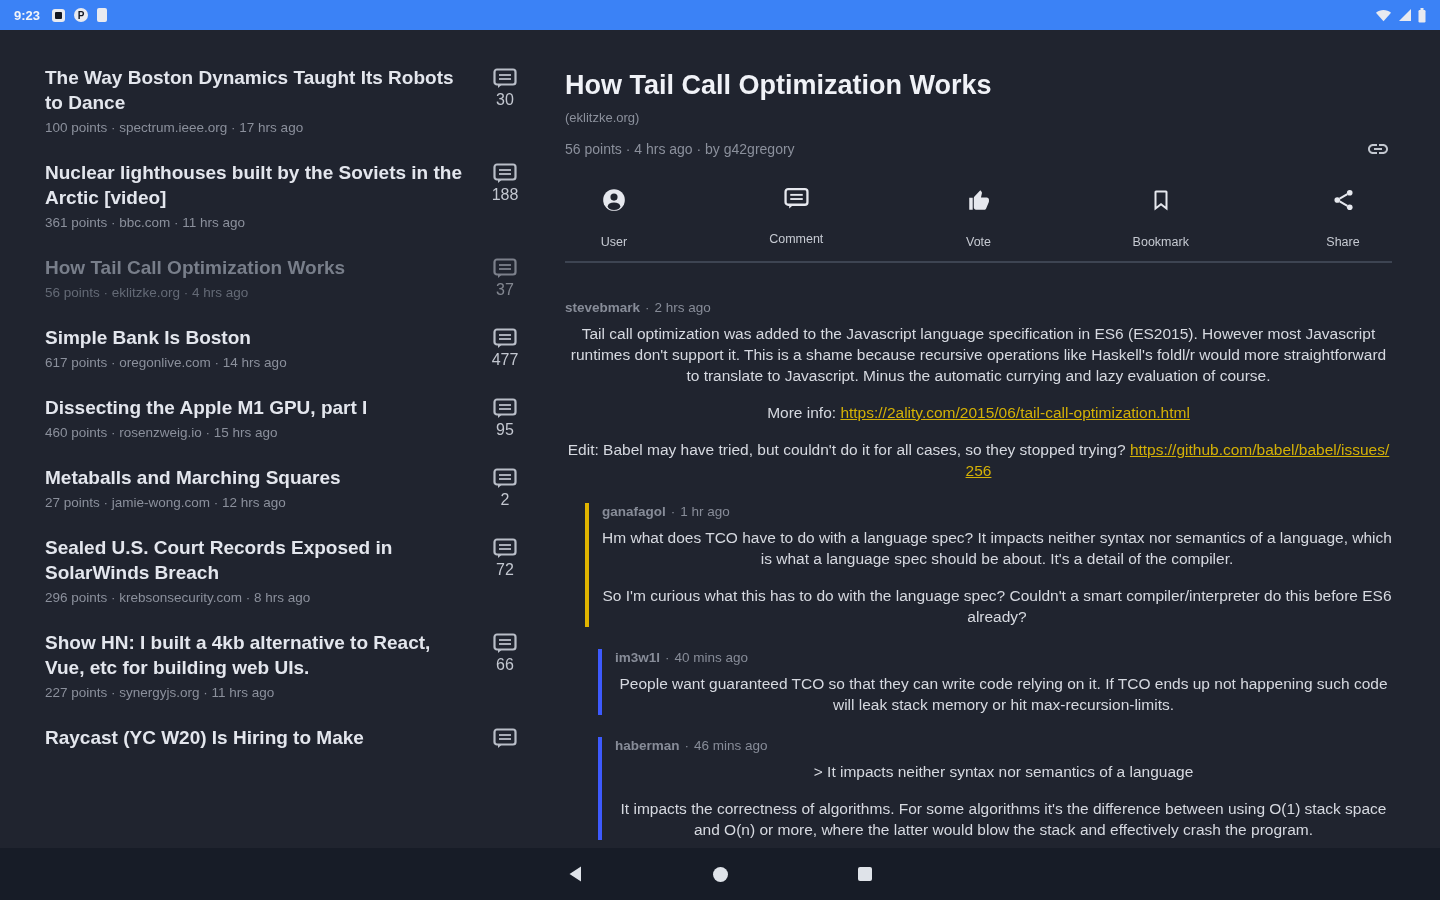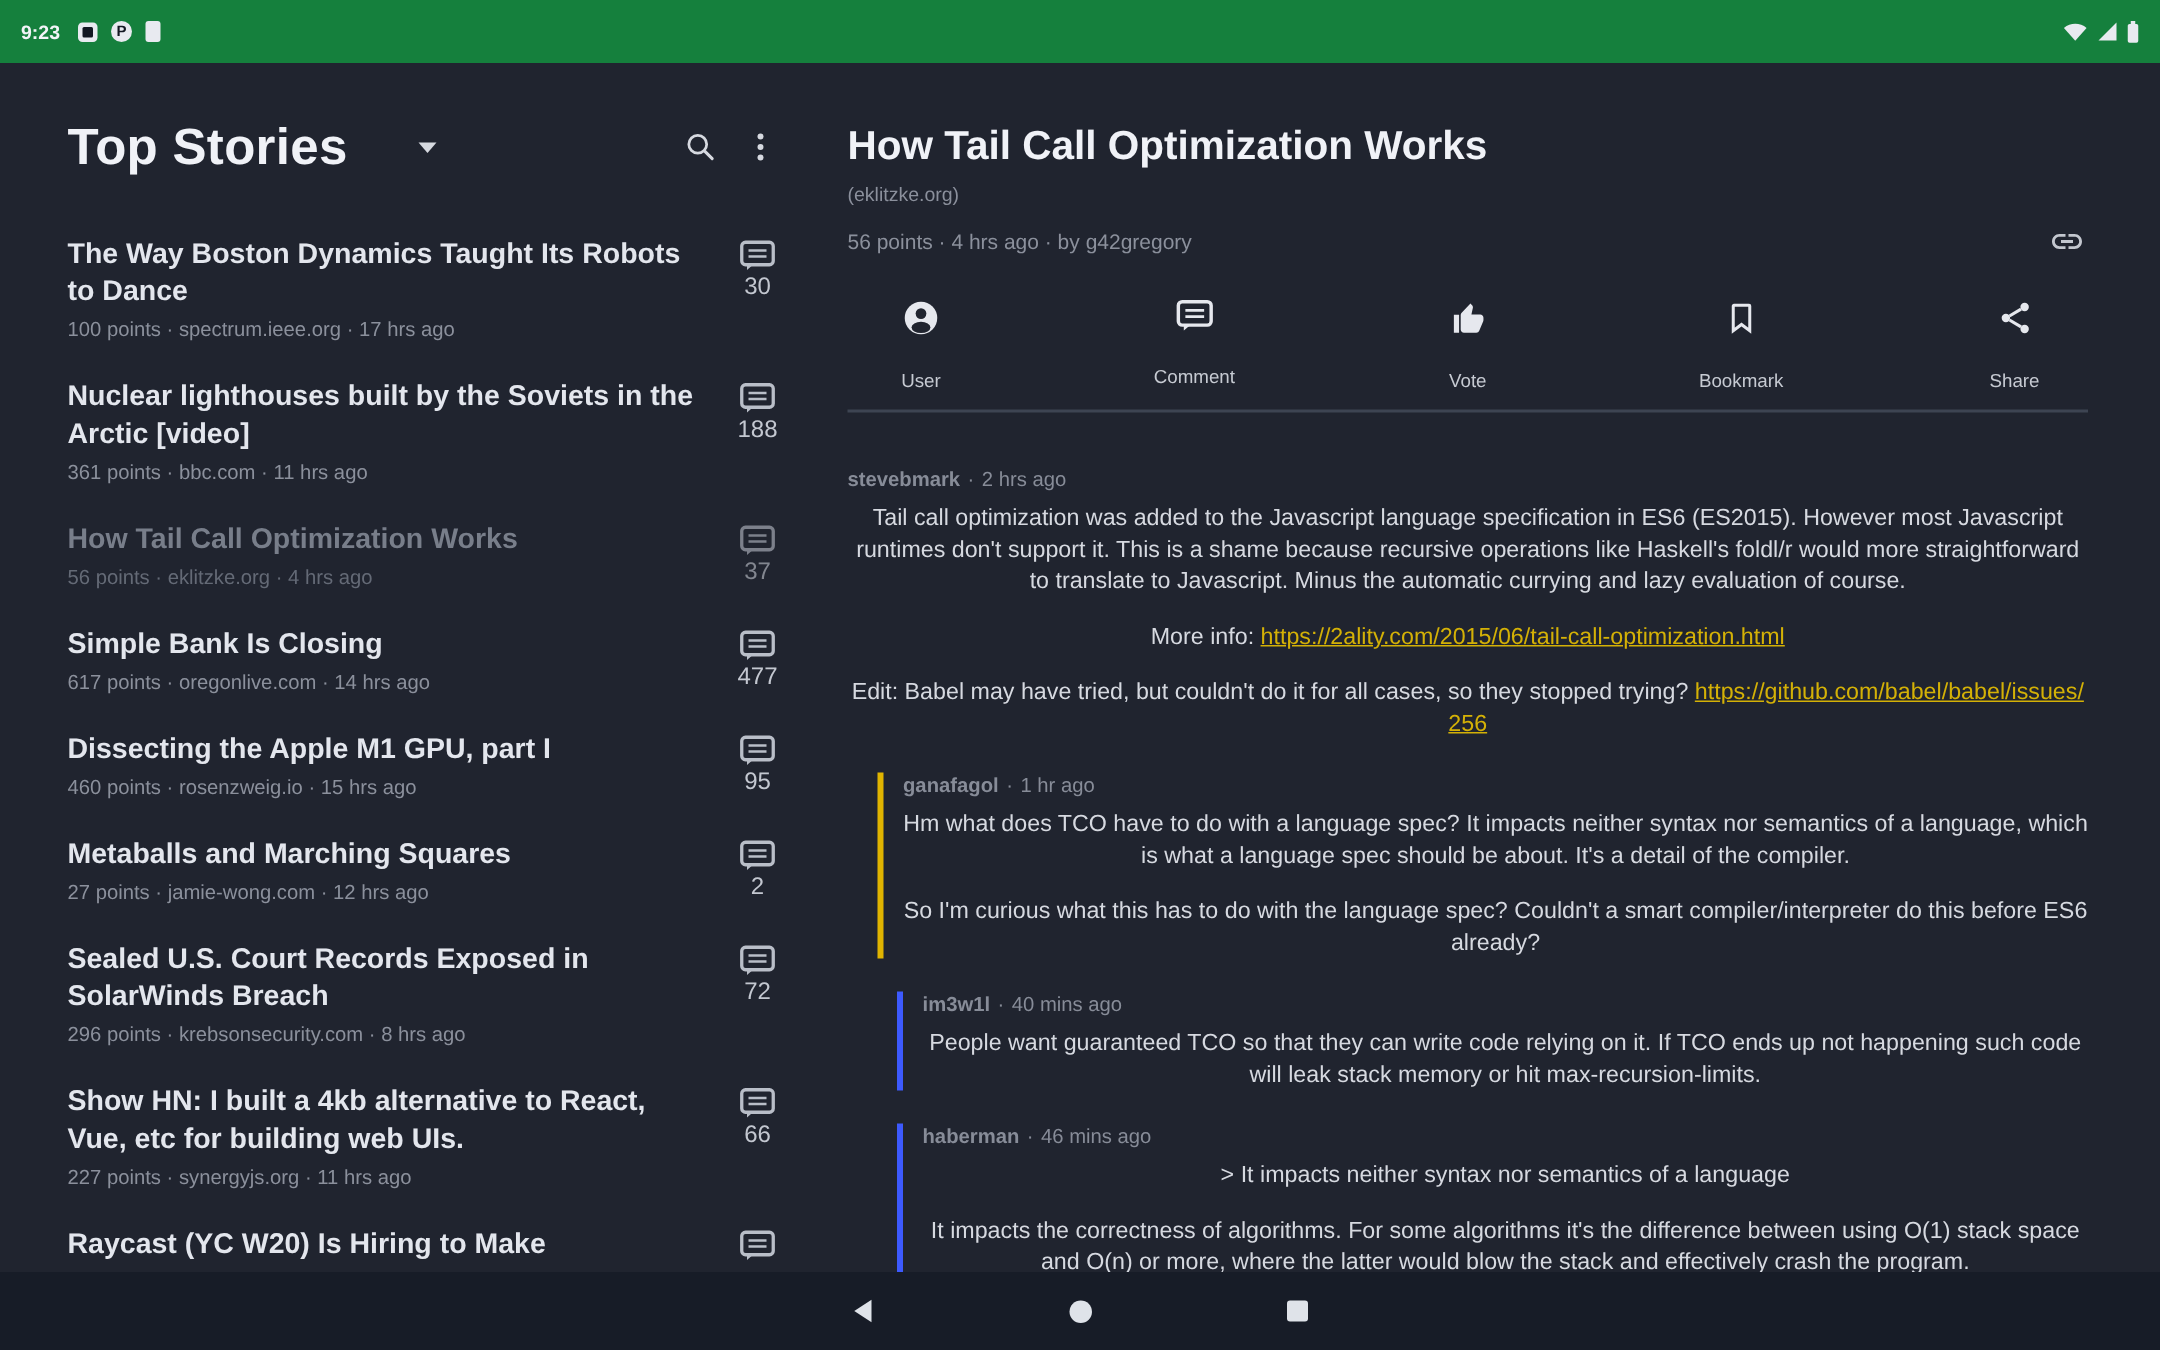--- a/index.html
+++ b/index.html
@@ -1,21 +1,21 @@
 <!DOCTYPE html>
 <html><head>
 <meta charset="utf-8">
 <style>
   * { margin:0; padding:0; box-sizing:border-box; }
   html,body { width:1440px; height:900px; overflow:hidden; background:#20242f;
               font-family:"Liberation Sans", sans-serif; }
   body { display:flex; flex-direction:column; color:#e8eaf0; }
 
   
-  .statusbar { height:42px; background:#15803d; display:flex; align-items:center;
+  .statusbar { height:30px; background:#3b82f6; display:flex; align-items:center;
                padding:0 14px; flex:0 0 auto; }
   .sb-time { font-size:13px; font-weight:bold; color:#f2f4f8; margin-right:12px; }
   .sb-notifs { display:flex; align-items:center; gap:9px; }
   .sb-app1 { width:13px; height:13px; border-radius:3px; background:#e8eaf0; position:relative; }
   .sb-app1::after { content:""; position:absolute; inset:3px; background:#121722; border-radius:1px; }
   .sb-app2 { width:14px; height:14px; border-radius:50%; background:#e8eaf0; color:#121722;
              font-size:10px; font-weight:bold; display:flex; align-items:center; justify-content:center; }
   .sb-app3 { width:10px; height:14px; border-radius:2px; background:#e8eaf0; }
   .sb-spacer { flex:1; }
   .sb-right { display:flex; align-items:center; gap:6px; }
@@ -110,40 +110,20 @@
           <rect x="2.5" y="0" width="3" height="2" fill="#e8eaf0"></rect>
           <rect x="0.5" y="2" width="7" height="12.5" rx="1.2" fill="#e8eaf0"></rect>
         </svg>
     </span>
   </span>
 </div>
 
 <div class="main">
 
   <div class="left">
-    <div class="left-header">
-      <span class="left-title">Top Stories</span>
-      <span class="caret-btn">
-        <span class="caret"></span>
-      </span>
-      <span class="left-header-spacer"></span>
-      <span class="icon-btn">
-        <svg width="22" height="22" viewBox="0 0 24 24">
-          <circle cx="10" cy="10" r="6.5" fill="none" stroke="#d6d9e0" stroke-width="2"></circle>
-          <line x1="15.2" y1="15.2" x2="20.5" y2="20.5" stroke="#d6d9e0" stroke-width="2.2" stroke-linecap="round"></line>
-        </svg>
-      </span>
-      <span class="icon-btn">
-        <span class="dots">
-            <i></i>
-            <i></i>
-            <i></i>
-          </span>
-      </span>
-    </div>
 
     <div class="story-list">
 
       <div class="story">
         <div class="story-main">
           <div class="story-title">The Way Boston Dynamics Taught Its Robots to Dance</div>
           <div class="story-meta">100 points · spectrum.ieee.org · 17 hrs ago</div>
         </div>
         <div class="story-comments">
           <svg width="24" height="21" viewBox="0 0 24 21">
@@ -183,21 +163,21 @@
               <line x1="6" y1="7" x2="18" y2="7" stroke="#b9bec8" stroke-width="1.8"></line>
               <line x1="6" y1="11" x2="18" y2="11" stroke="#b9bec8" stroke-width="1.8"></line>
               <path d="M5 16.5 L5 20 L9 16.5 Z" fill="#b9bec8"></path>
             </svg>
           <span class="c-count">37</span>
         </div>
       </div>
 
       <div class="story">
         <div class="story-main">
-          <div class="story-title">Simple Bank Is Closing</div>
+          <div class="story-title">Simple Bank Is Boston</div>
           <div class="story-meta">617 points · oregonlive.com · 14 hrs ago</div>
         </div>
         <div class="story-comments">
           <svg width="24" height="21" viewBox="0 0 24 21">
               <rect x="1.5" y="1.5" width="21" height="15" rx="2.5" fill="none" stroke="#b9bec8" stroke-width="2.2"></rect>
               <line x1="6" y1="7" x2="18" y2="7" stroke="#b9bec8" stroke-width="1.8"></line>
               <line x1="6" y1="11" x2="18" y2="11" stroke="#b9bec8" stroke-width="1.8"></line>
               <path d="M5 16.5 L5 20 L9 16.5 Z" fill="#b9bec8"></path>
             </svg>
           <span class="c-count">477</span>

